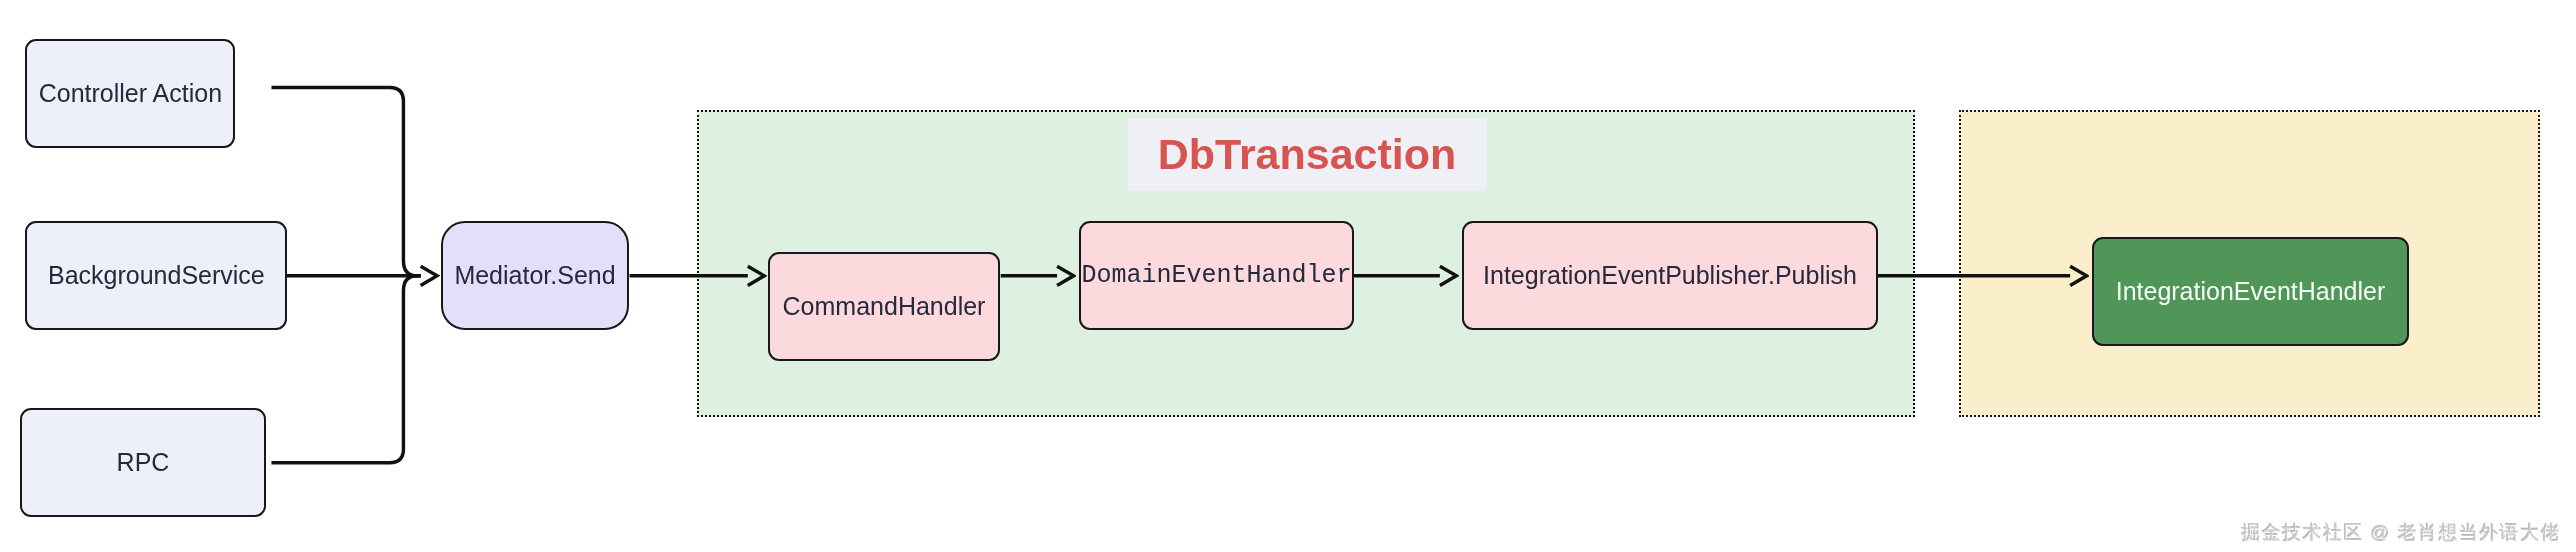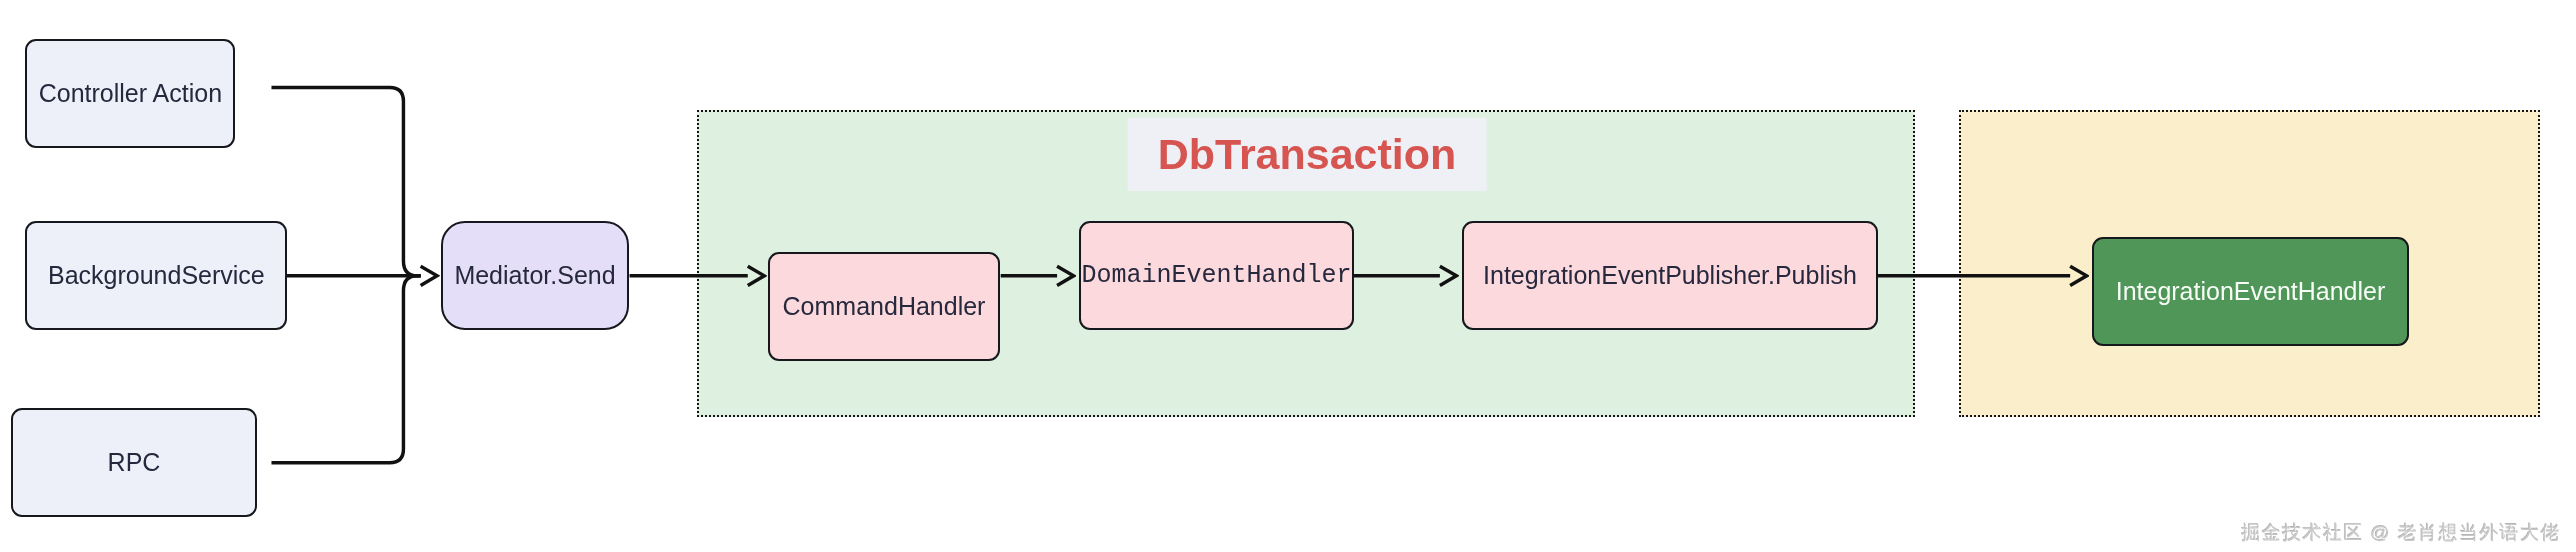--- a/index.html
+++ b/index.html
@@ -18,21 +18,21 @@
   .title-db{left:1307px;}
   .title-ec{left:2249px;}
 
   .node{position:absolute;height:109px;box-sizing:border-box;
     border:2.7px solid var(--node-border,#17181d);border-radius:11px;
     display:flex;align-items:center;justify-content:center;
     font-size:25px;color:var(--node-text,#26283d);white-space:nowrap;
     background:var(--node-default-fill,#edf0f8);z-index:3;}
   .n-controller{left:25.4px;top:39px;width:210px;}
   .n-background{left:25.4px;top:221px;width:262px;}
-  .n-rpc{left:11px;top:408px;width:246px;}
+  .n-rpc{left:20px;top:408px;width:246px;}
   .n-mediator{left:441px;top:221px;width:188px;background:var(--mediator-fill,#e4def8);border-radius:24px;}
   .n-command{left:768px;top:221px;width:232px;background:var(--transaction-node-fill,#fbd9dc);margin-top:31px;}
   .n-domain{left:1079px;top:221px;width:275px;background:var(--transaction-node-fill,#fbd9dc);font-family:Liberation Mono, monospace;}
   .n-publisher{left:1462px;top:221px;width:416px;background:var(--transaction-node-fill,#fbd9dc);}
   .n-handler{left:2092px;top:237px;width:317px;
     background:var(--handler-node-fill,#4f9658);color:var(--handler-node-text,#f7fcf7);}
 
   svg.edges{position:absolute;left:0;top:0;z-index:2;}
   svg.edges path{stroke:var(--edge,#111111);stroke-width:5;fill:none;}
 

